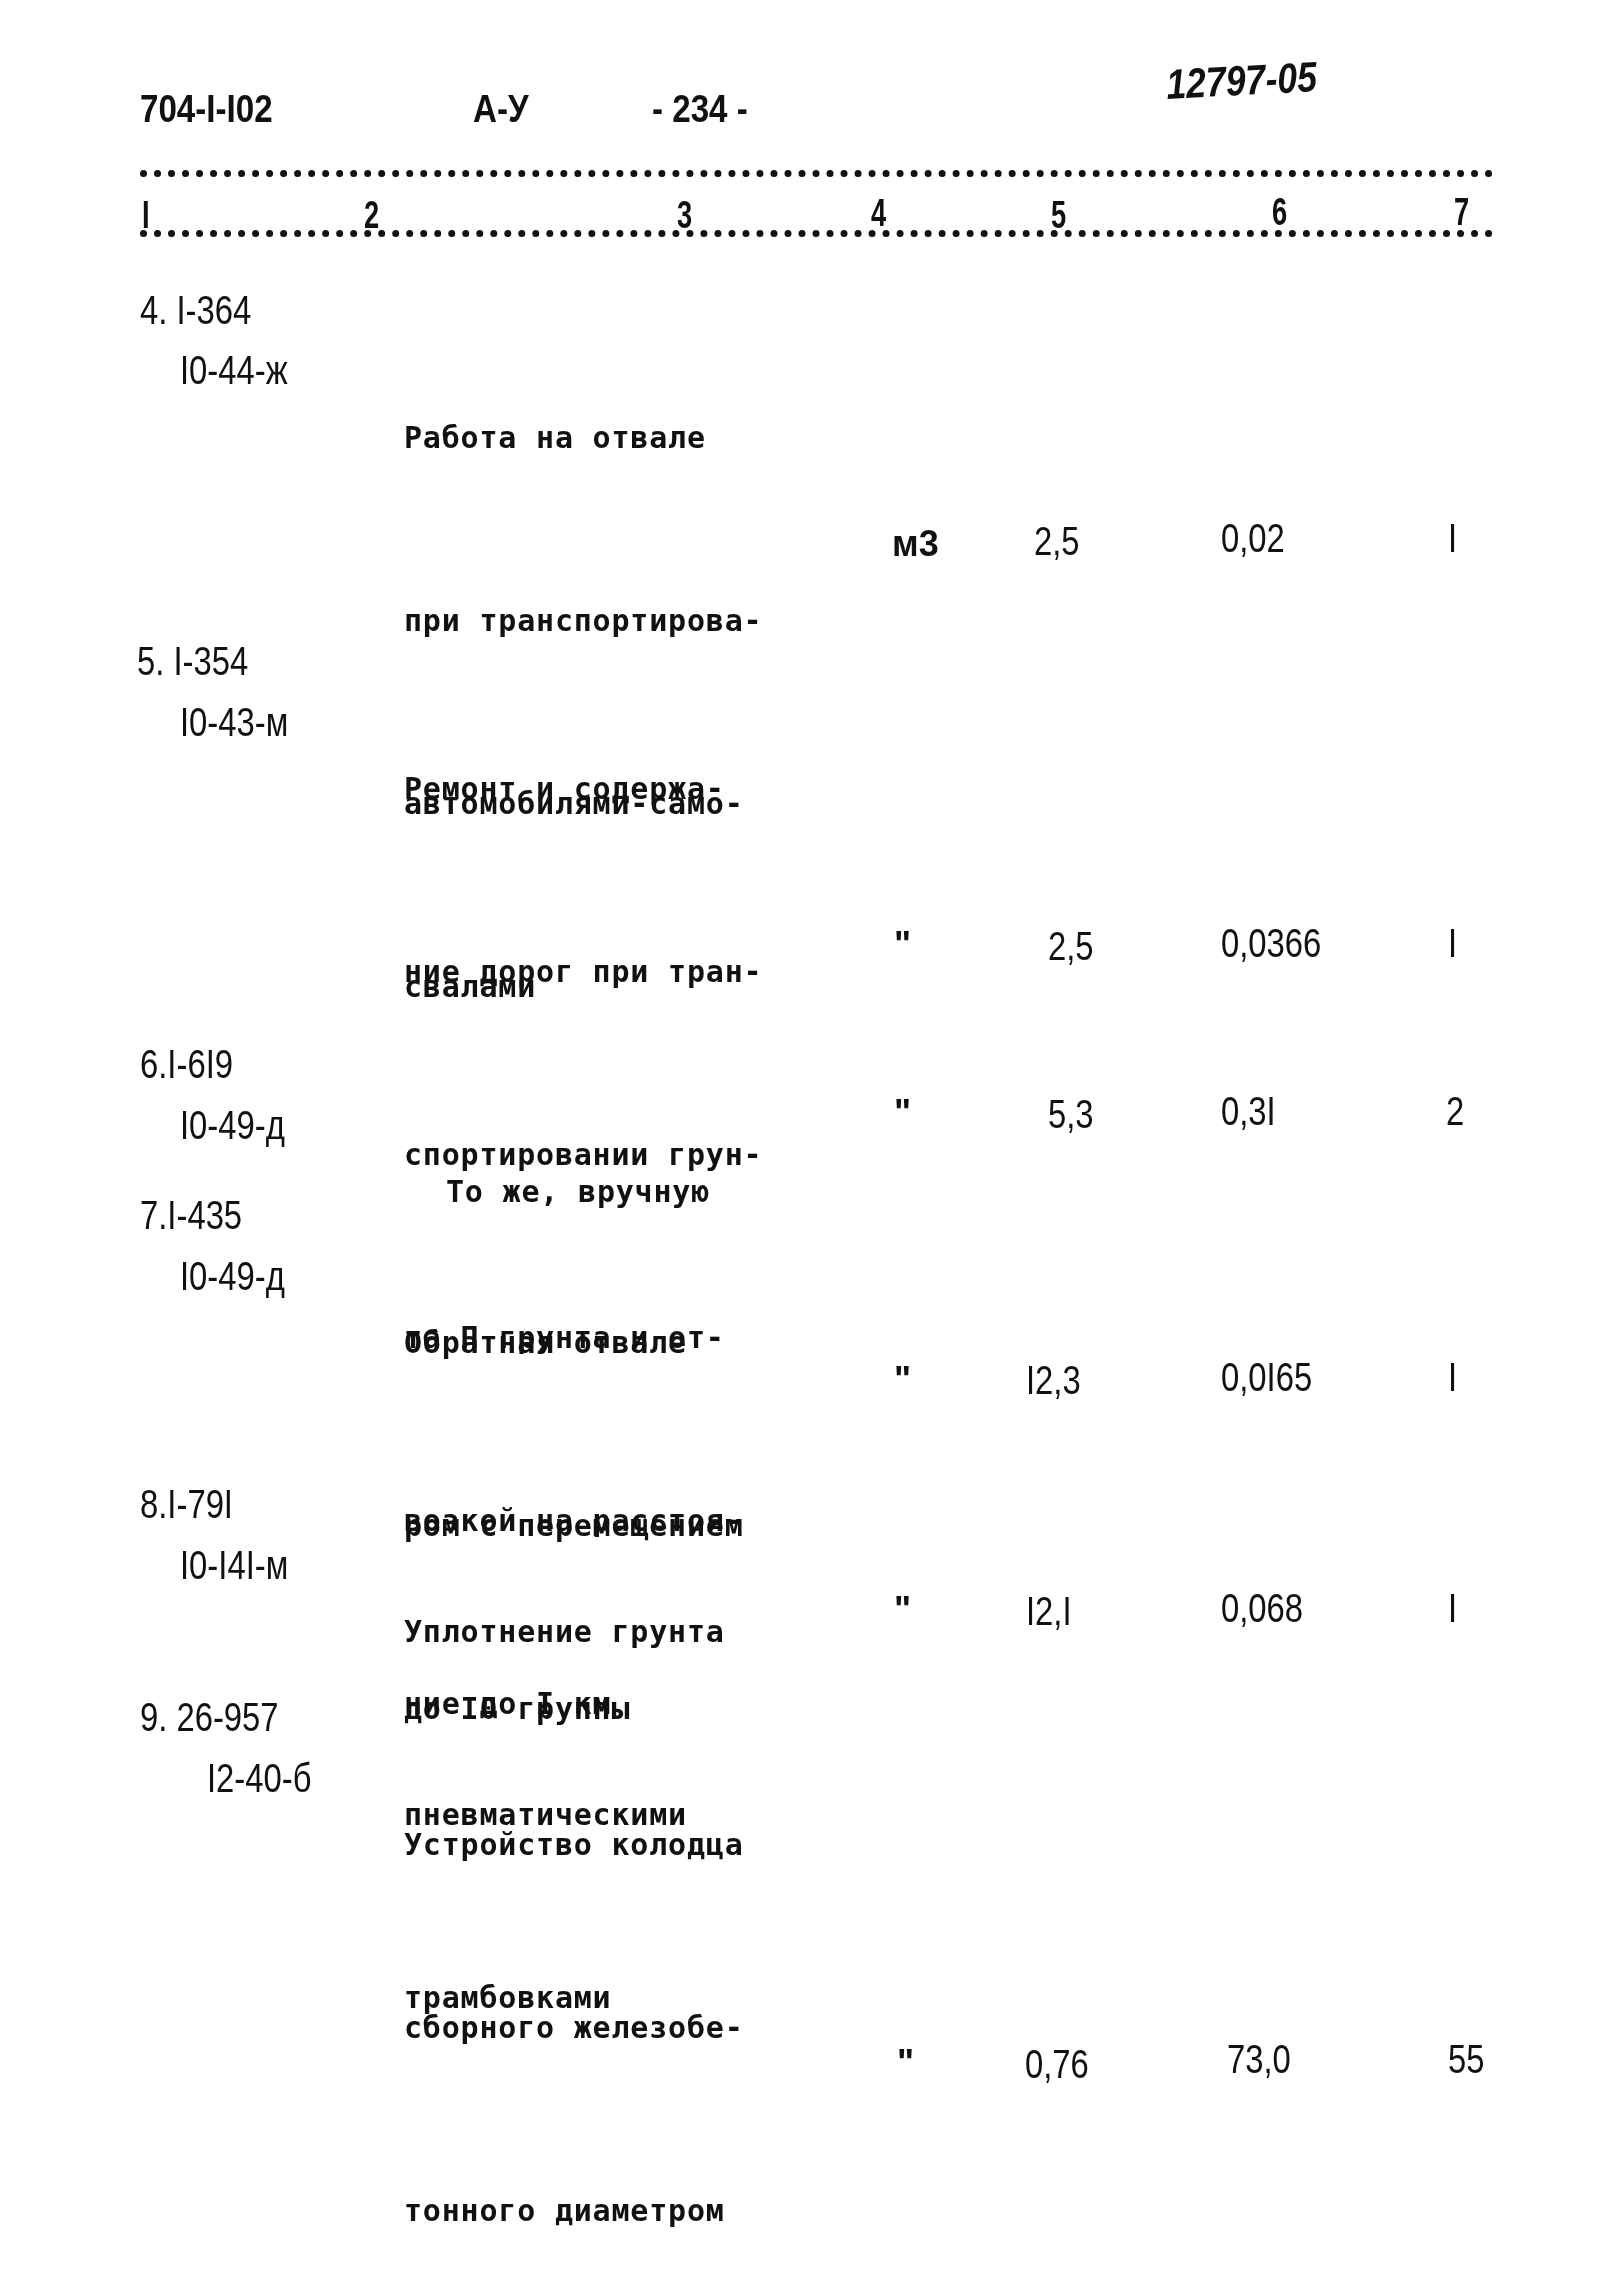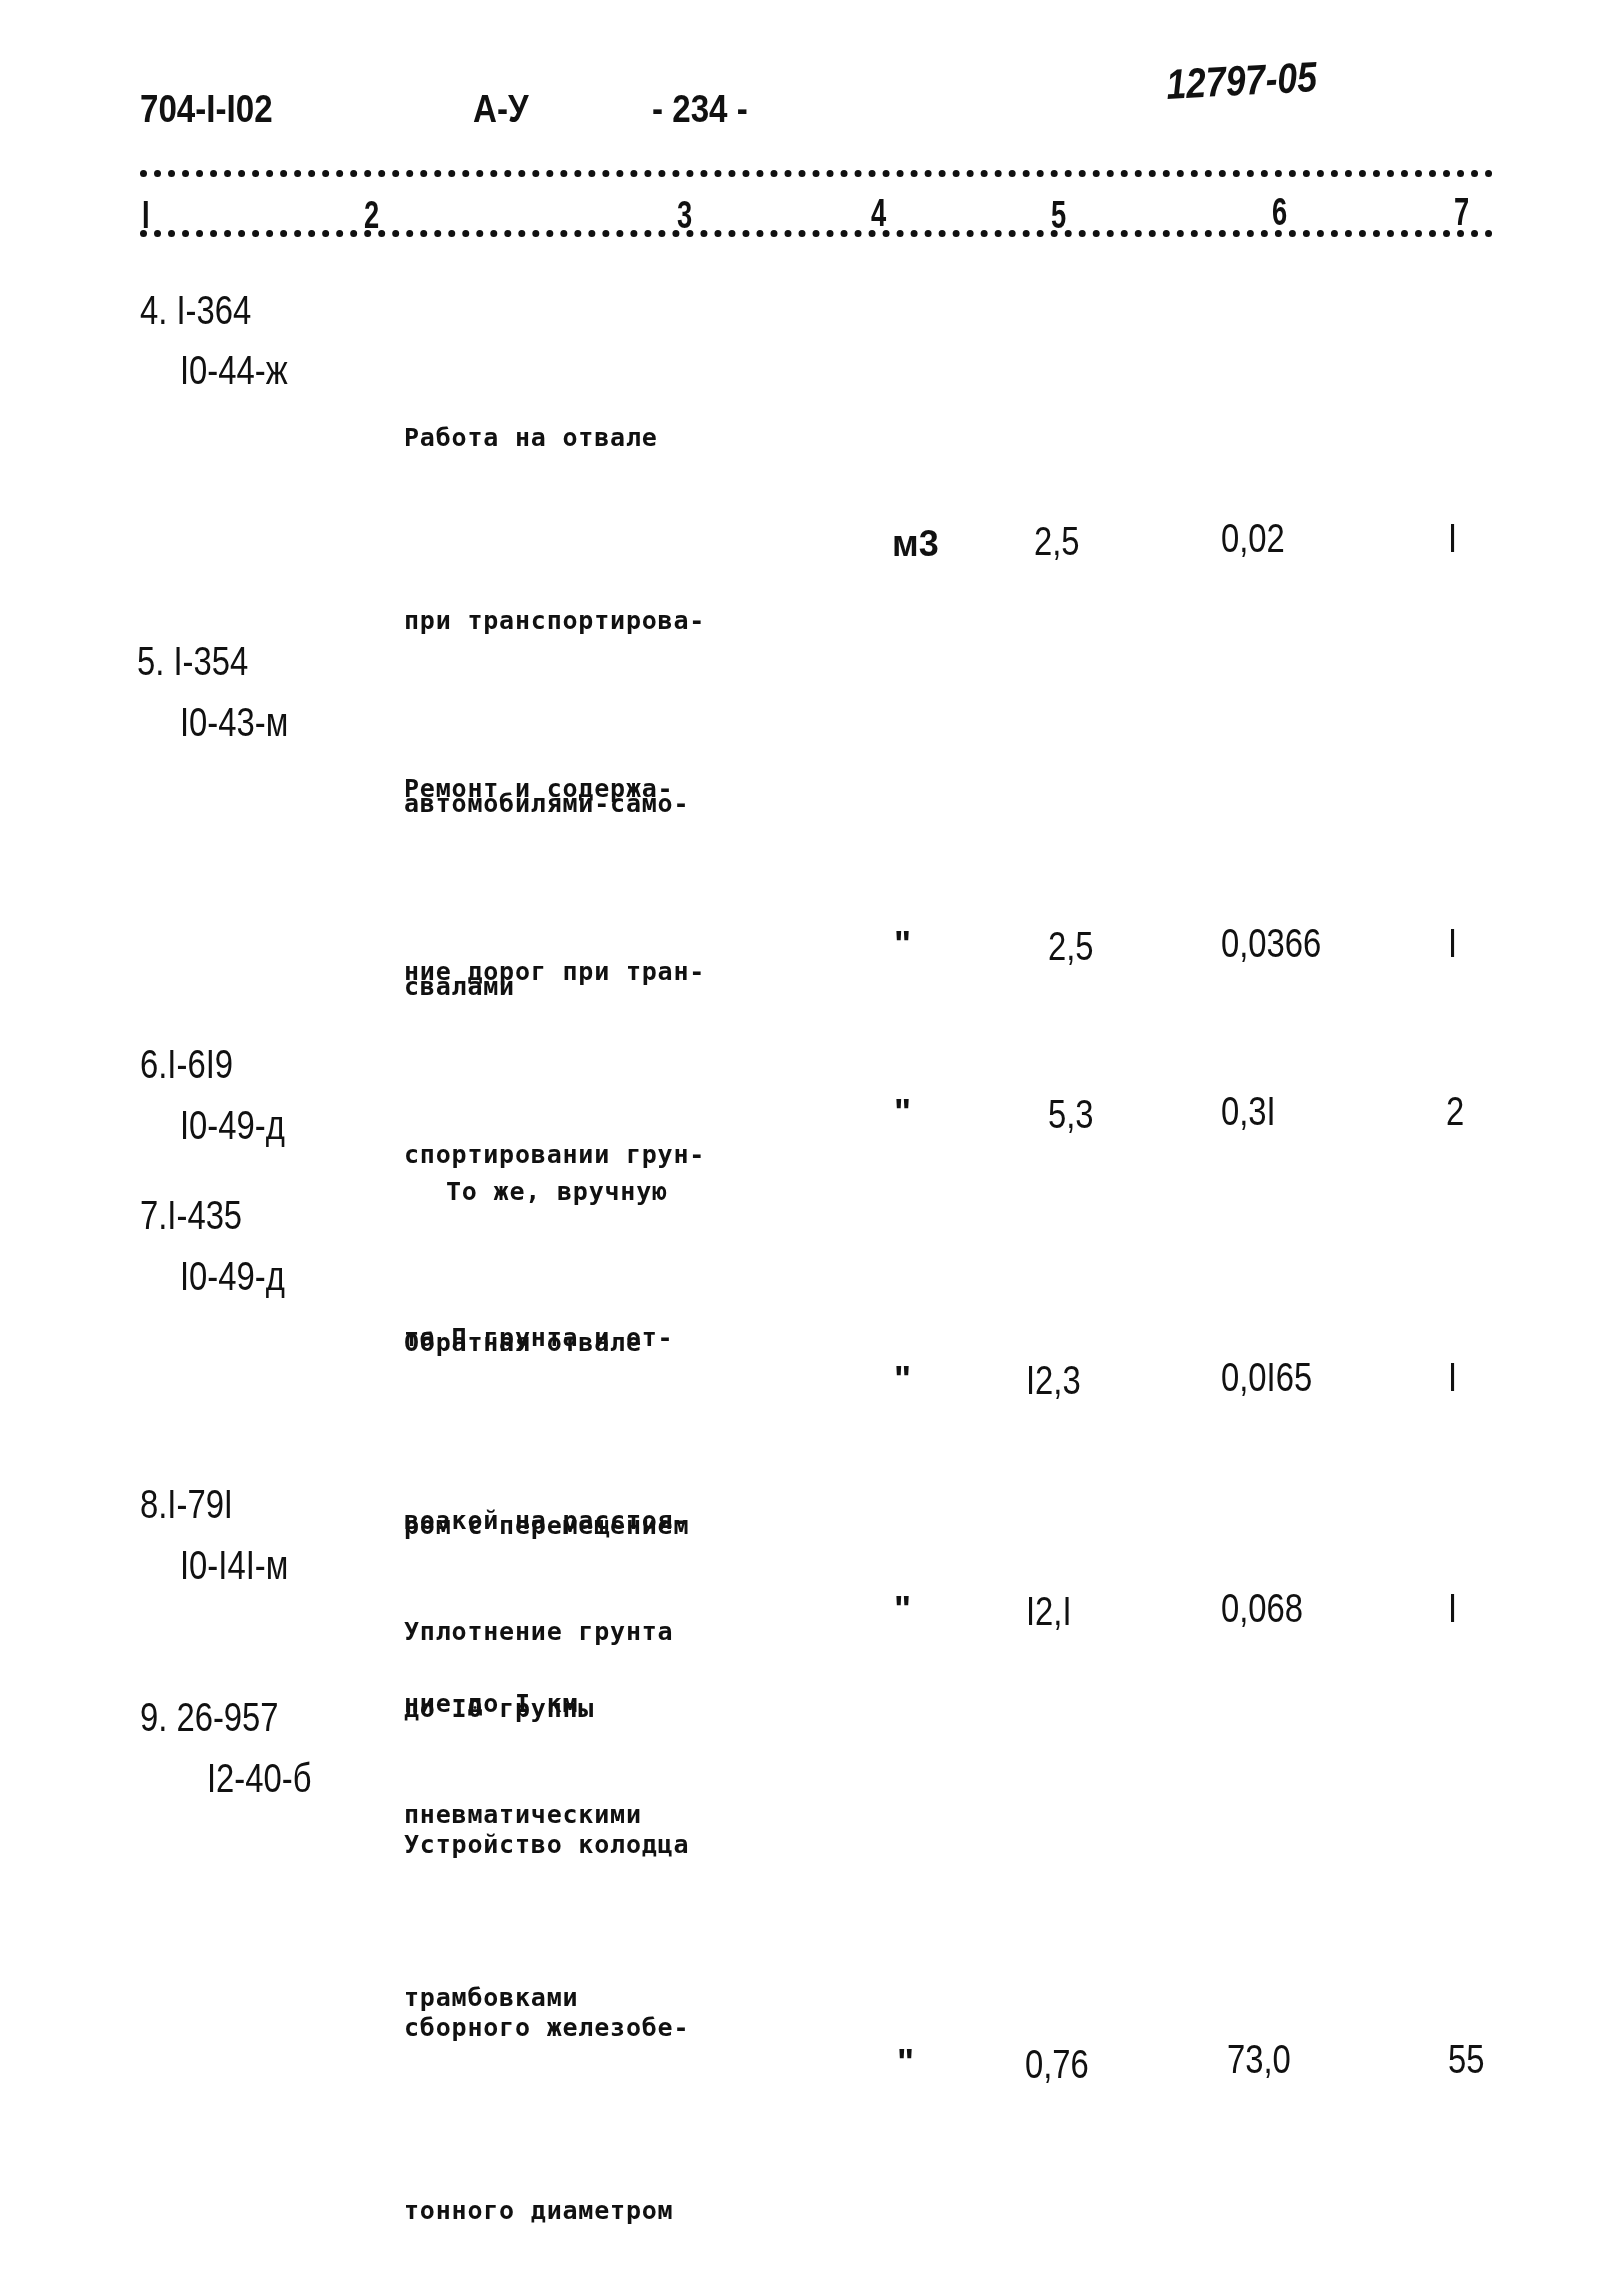--- a/index.html
+++ b/index.html
@@ -4,21 +4,21 @@
 <style>
   html, body { margin:0; padding:0; background:#ffffff; }
   body { width:1616px; height:2295px; position:relative; overflow:hidden;
          font-family:"DejaVu Sans Mono","Liberation Mono",monospace; color:#111; }
   .abs { position:absolute; white-space:pre; }
   .hdr { font-family:"Liberation Sans Narrow","Liberation Sans",sans-serif; font-size:39px; font-weight:bold; transform:scaleX(0.85); transform-origin:left top; }
   .stamp { font-family:"Liberation Sans",sans-serif; font-size:42px; font-weight:bold; font-style:italic; transform:rotate(-3deg) scaleX(0.85); transform-origin:left top; }
   .dash { position:absolute; left:140px; width:1353px; height:0; border-top:7px dotted #111; }
   .colnum { position:absolute; font-family:"Liberation Sans",sans-serif; font-size:39px; font-weight:bold; transform:scaleX(0.7); transform-origin:left top; }
   .code { position:absolute; font-family:"Liberation Sans",sans-serif; font-size:40px; transform:scaleX(0.82); transform-origin:left top; white-space:pre; }
-  .desc { position:absolute; left:404px; font-family:"DejaVu Sans Mono","Liberation Mono",monospace; font-weight:bold; font-size:25px; line-height:61px; letter-spacing:0.8px; white-space:pre; }
+  .desc { position:absolute; left:404px; font-family:"DejaVu Sans Mono","Liberation Mono",monospace; font-weight:bold; font-size:30px; line-height:61px; letter-spacing:0.8px; white-space:pre; }
   .val { position:absolute; font-family:"Liberation Sans",sans-serif; font-size:40px; transform:scaleX(0.82); transform-origin:left top; white-space:pre; }
   .unit { position:absolute; font-family:"Liberation Sans",sans-serif; font-size:36px; font-weight:bold; white-space:pre; }
 </style>
 </head>
 <body>
 
 <div class="abs hdr" style="left:140px; top:87px;">704-I-I02</div>
 <div class="abs hdr" style="left:473px; top:87px;">А-У</div>
 <div class="abs hdr" style="left:652px; top:87px;">- 234 -</div>
 <div class="abs stamp" style="left:1165px; top:61px;">12797-05</div>

